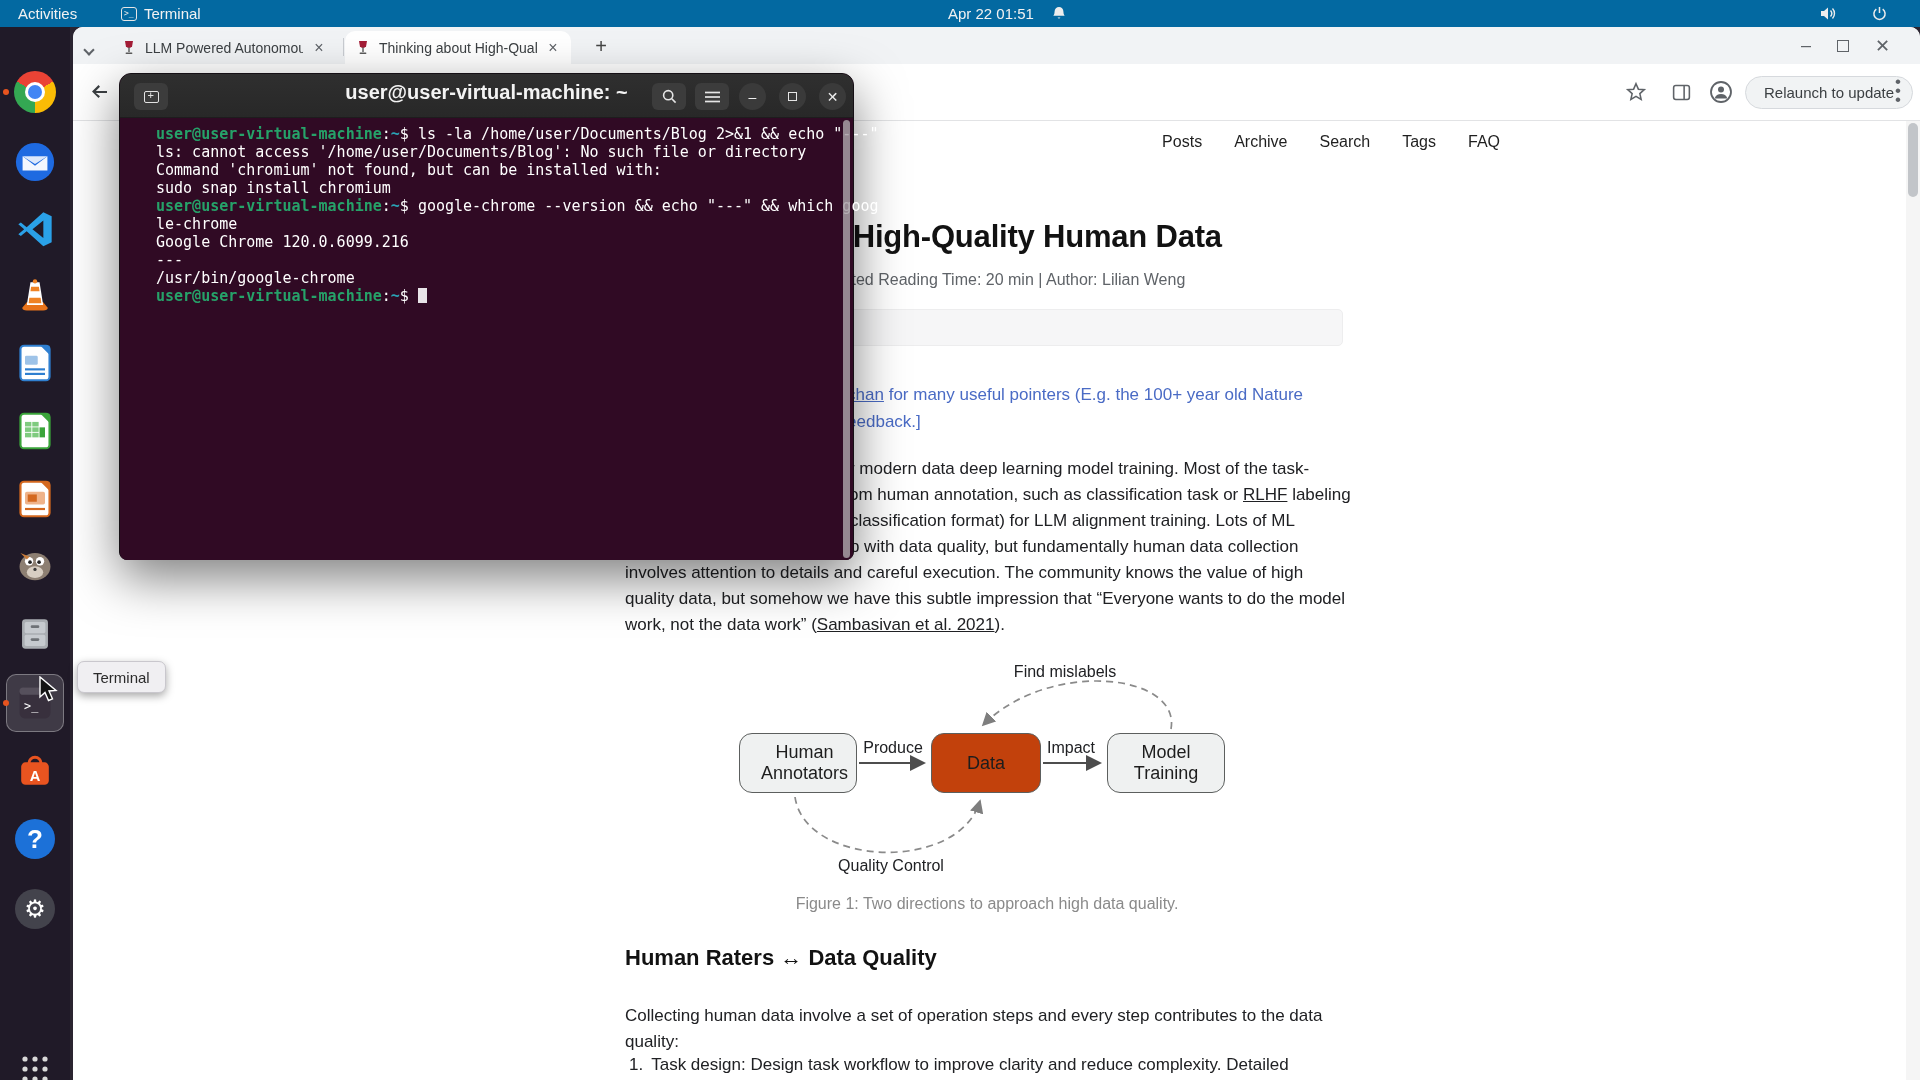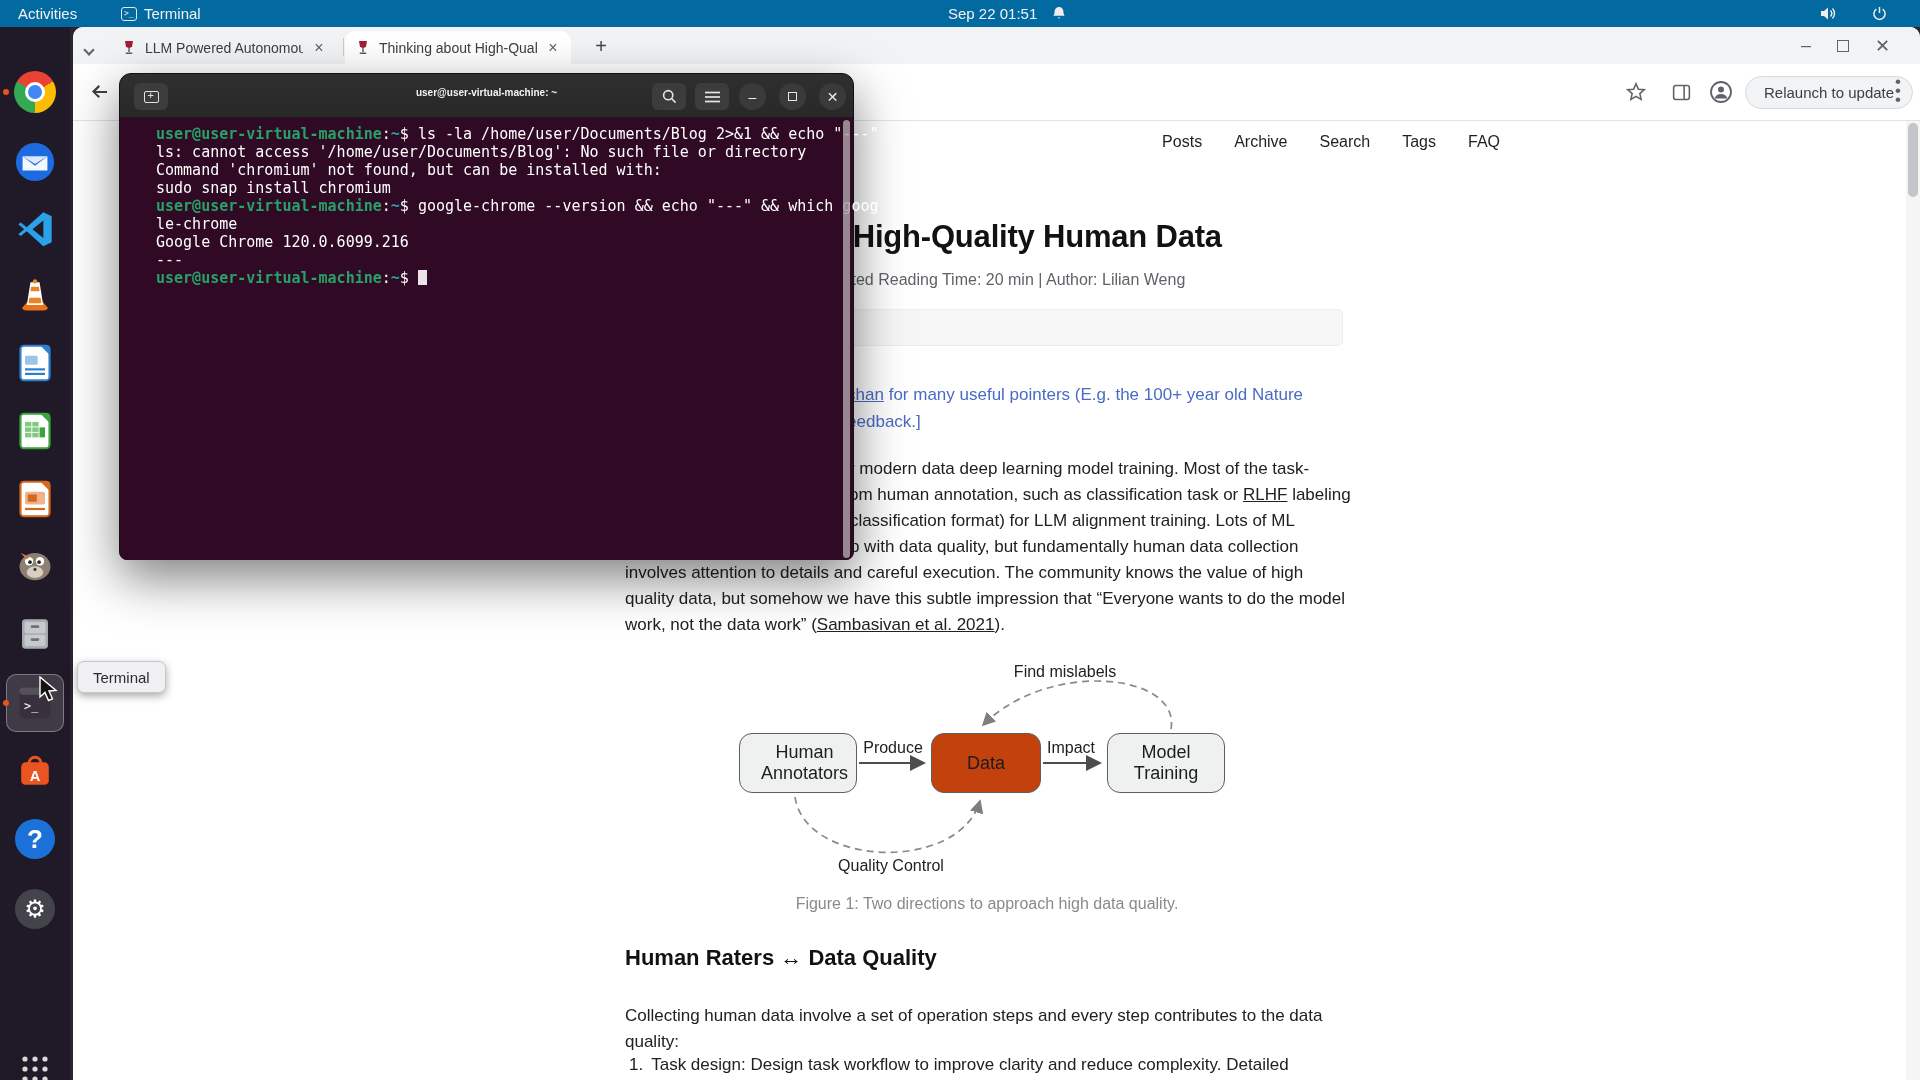--- a/index.html
+++ b/index.html
@@ -66,21 +66,21 @@
   .ppara2{position:absolute;left:552px;top:882px;width:726px;font-size:17px;line-height:26px;color:#202124;}
   .plist{position:absolute;left:556px;top:931px;width:722px;font-size:17px;line-height:26px;color:#202124;}
   .plist .num{display:inline-block;margin-right:8px;}
 
   
   .term{position:absolute;left:119px;top:73px;width:735px;height:487px;z-index:40;border-radius:12px 12px 8px 8px;
         box-shadow:0 18px 50px rgba(0,0,0,.5);background:#300a24;border:1px solid #151015;}
   .thead{position:absolute;left:0;top:0;width:100%;height:44px;background:linear-gradient(#2f2f2f,#282828);
          border-radius:11px 11px 0 0;border-bottom:1px solid #1d1d1d;}
   .ttitle{position:absolute;left:0;right:0;top:0;height:36px;display:flex;align-items:center;justify-content:center;
-          color:#f3f3f3;font-weight:700;font-size:10px;}
+          color:#f3f3f3;font-weight:700;font-size:20px;}
   .tbtn{position:absolute;top:9px;width:34px;height:27px;border-radius:6px;background:#3c3c3c;
         display:flex;align-items:center;justify-content:center;}
   .tcirc{position:absolute;top:9px;width:27px;height:27px;border-radius:50%;background:#3a3a3a;
          display:flex;align-items:center;justify-content:center;color:#eee;font-size:14px;}
   .tnew{position:absolute;left:14px;top:9px;width:34px;height:27px;border-radius:6px;background:#3c3c3c;
         display:flex;align-items:center;justify-content:center;}
   .tnew .sq{width:15px;height:12px;border:1.5px solid #e2e2e2;border-radius:2px;position:relative;}
   .tnew .sq i{position:absolute;left:3px;top:-3px;font-style:normal;color:#e2e2e2;font-size:11px;line-height:12px;}
   .tbody{position:absolute;left:0;top:44px;width:100%;height:442px;background:#300a24;border-radius:0 0 7px 7px;
          padding:7px 0 0 8px;font-family:"DejaVu Sans Mono","Liberation Mono",monospace;font-size:15px;line-height:18px;color:#fff;}
@@ -251,20 +251,21 @@
     </div>
     <div class="tbody">
         <div class="tline"><span class="tuser">user@user-virtual-machine</span><span>:</span><span class="tpath">~</span><span>$ </span><span>ls -la /home/user/Documents/Blog 2&gt;&amp;1 &amp;&amp; echo "---"</span></div>
         <div class="tline"><span>ls: cannot access '/home/user/Documents/Blog': No such file or directory</span></div>
         <div class="tline"><span>Command 'chromium' not found, but can be installed with:</span></div>
         <div class="tline"><span>sudo snap install chromium</span></div>
         <div class="tline"><span class="tuser">user@user-virtual-machine</span><span>:</span><span class="tpath">~</span><span>$ </span><span>google-chrome --version &amp;&amp; echo "---" &amp;&amp; which goog</span></div>
         <div class="tline"><span>le-chrome</span></div>
         <div class="tline"><span>Google Chrome 120.0.6099.216</span></div>
         <div class="tline"><span>---</span></div>
+        <div class="tline"><span>/usr/bin/google-chrome</span></div>
         <div class="tline"><span class="tuser">user@user-virtual-machine</span><span>:</span><span class="tpath">~</span><span>$ </span><span></span><span class="tcursor"></span></div>
       </div>
     <div class="tscroll"></div>
   </div>
 
   <div class="tooltip">Terminal</div>
   <div class="cursor">
     <svg width="22" height="28" viewBox="0 0 22 28">
         <path d="M2 1 L2 21 L7 16.5 L10.5 24.5 L14.5 22.8 L11 15 L18 14.5 Z" fill="#141414" stroke="#fff" stroke-width="1.4"></path>
       </svg>
@@ -274,21 +275,21 @@
     <div class="tb-item" style="left:18px;">
         <span>Activities</span>
       </div>
     <div class="tb-item" style="left:121px;">
       <span class="tb-termicon">
           <span>&gt;_</span>
         </span>
       <span>Terminal</span>
     </div>
     <div class="tb-item" style="left:948px;">
-        <span>Sep 22 01:51</span>
+        <span>Apr 22 01:51</span>
       </div>
     <div class="tb-item" style="left:1052px;">
       <svg width="14" height="15" viewBox="0 0 14 15">
           <path d="M7 1a4.4 4.4 0 0 0-4.4 4.4c0 3-1.3 4.3-1.3 4.3h11.4s-1.3-1.3-1.3-4.3A4.4 4.4 0 0 0 7 1Z" fill="#ededed"></path>
           <path d="M5.6 11.5a1.5 1.5 0 0 0 2.8 0" fill="#ededed"></path>
         </svg>
     </div>
     <div class="tb-item" style="left:1820px;">
       <svg width="17" height="15" viewBox="0 0 17 15">
           <path d="M1 5h3l4-3.6v12.2L4 10H1Z" fill="#ededed"></path>

